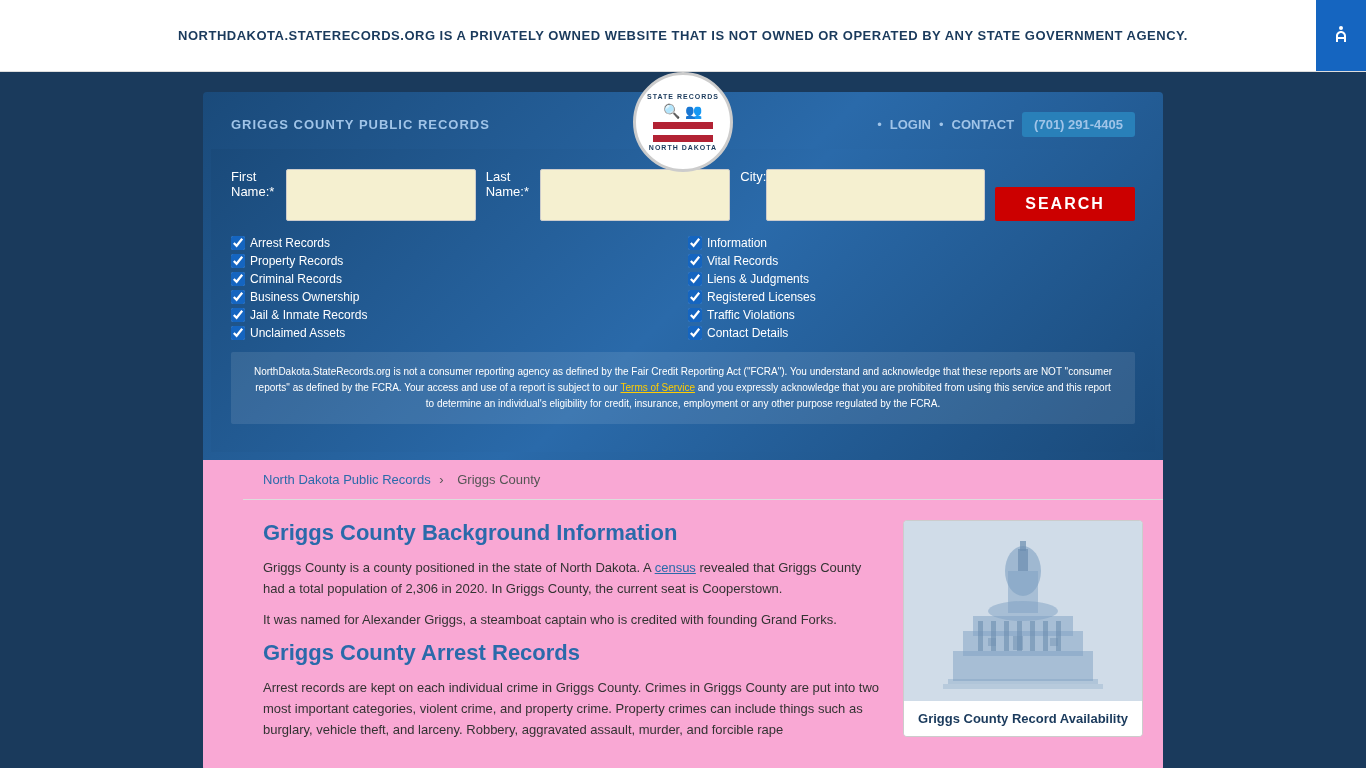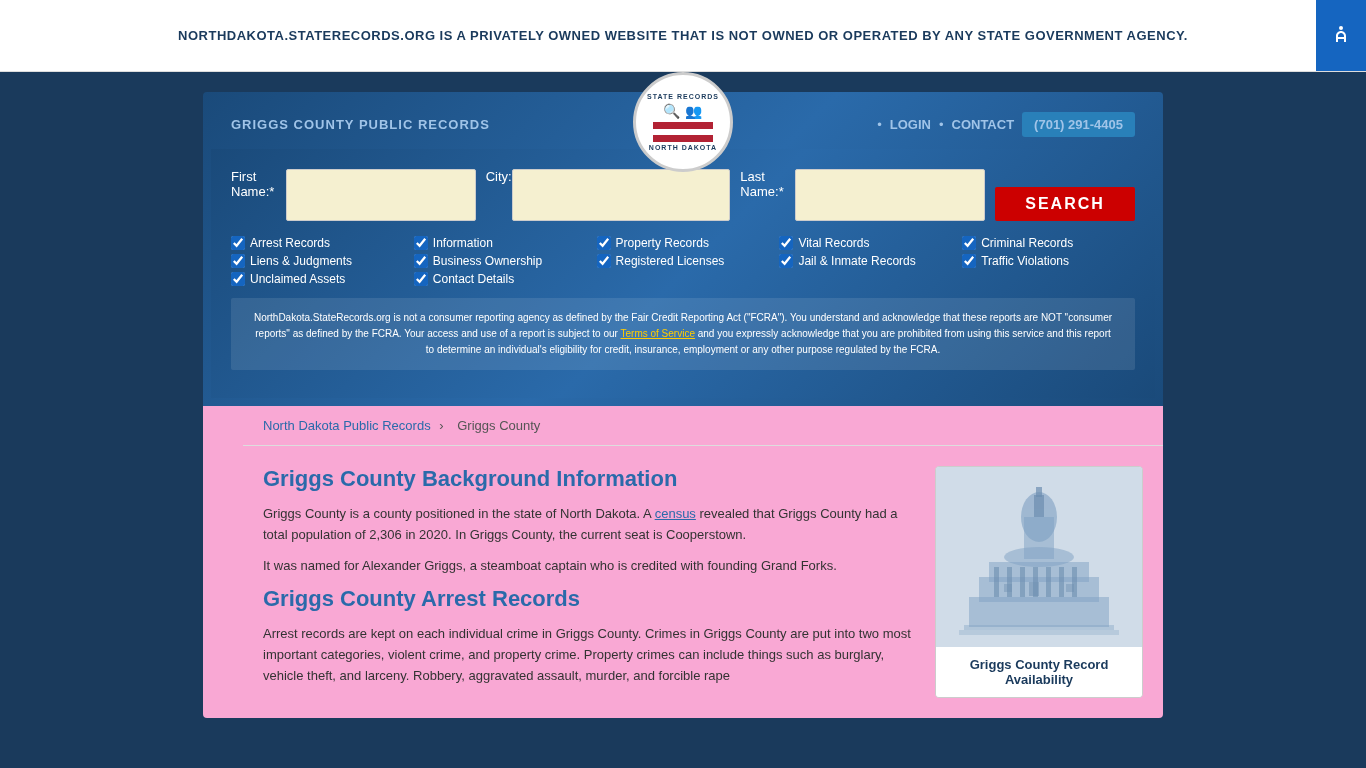--- a/index.html
+++ b/index.html
@@ -164,21 +164,21 @@
       font-weight: bold;
       letter-spacing: 2px;
       padding: 8px 30px;
       cursor: pointer;
       border-radius: 2px;
       margin-top: 18px;
       min-width: 140px;
     }
     .checkboxes-row {
       display: grid;
-      grid-template-columns: repeat(5, 1fr);
+      grid-template-columns: repeat(2, 1fr);
       gap: 4px 10px;
       margin-bottom: 12px;
     }
     .checkbox-item {
       display: flex;
       align-items: center;
       gap: 5px;
       color: white;
       font-size: 12px;
     }
@@ -215,21 +215,21 @@
     .breadcrumb a { color: #2a6aaa; text-decoration: none; }
     .breadcrumb span { color: #555; margin: 0 5px; }
 
     
     .content-body {
       display: flex;
       gap: 20px;
       padding: 20px;
     }
     .main-text { flex: 1; }
-    .sidebar { width: 208px; flex-shrink: 0; }
+    .sidebar { width: 240px; flex-shrink: 0; }
 
     h2.section-title {
       color: #2a6aaa;
       font-size: 22px;
       margin-bottom: 12px;
     }
     .main-text p {
       font-size: 13px;
       color: #333;
       line-height: 1.6;
@@ -306,25 +306,25 @@
       </div>
     </div>
 
     <div class="search-section">
       <div class="search-fields">
         <div class="field-group">
           <label class="field-label">First Name:*</label>
           <input class="field-input" type="text" style="">
         </div>
         <div class="field-group">
+          <label class="field-label">Last Name:*</label>
+          <input class="field-input" type="text" style="">
+        </div>
+        <div class="field-group">
           <label class="field-label">City:</label>
-          <input class="field-input" type="text" style="">
-        </div>
-        <div class="field-group">
-          <label class="field-label">Last Name:*</label>
           <input class="field-input" type="text" style="">
         </div>
         <button class="search-btn">SEARCH</button>
       </div>
 
       <div class="checkboxes-row" id="checkboxes-container">
           <div class="checkbox-item">
             <input type="checkbox" checked="" style="">
             <span>Arrest Records</span>
           </div>

